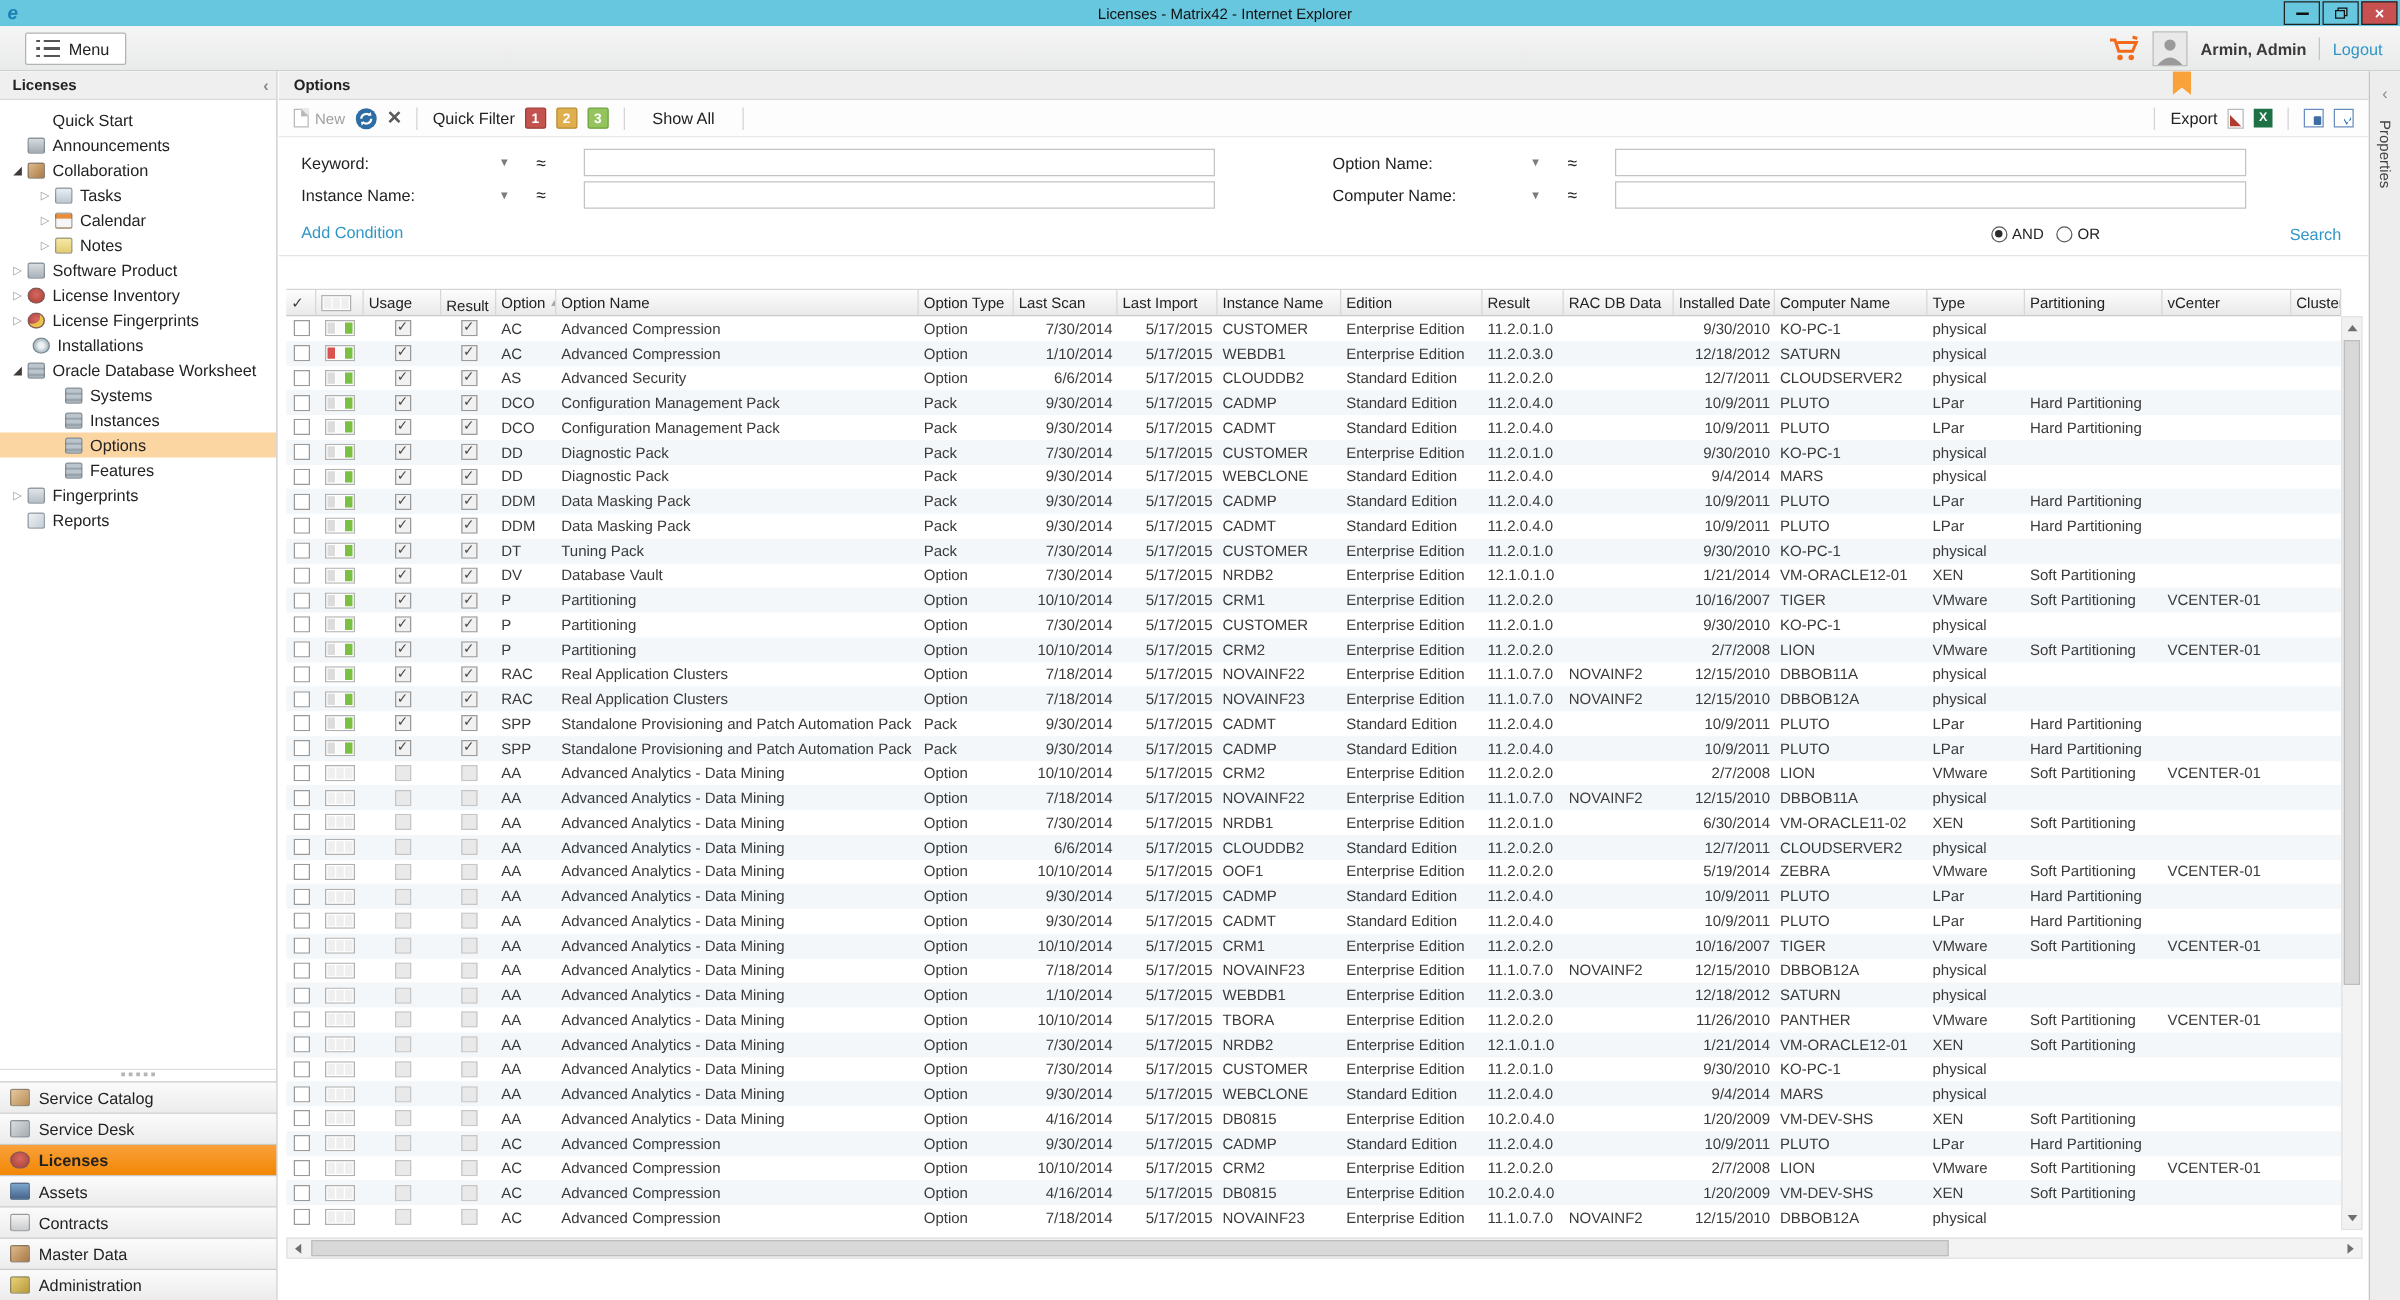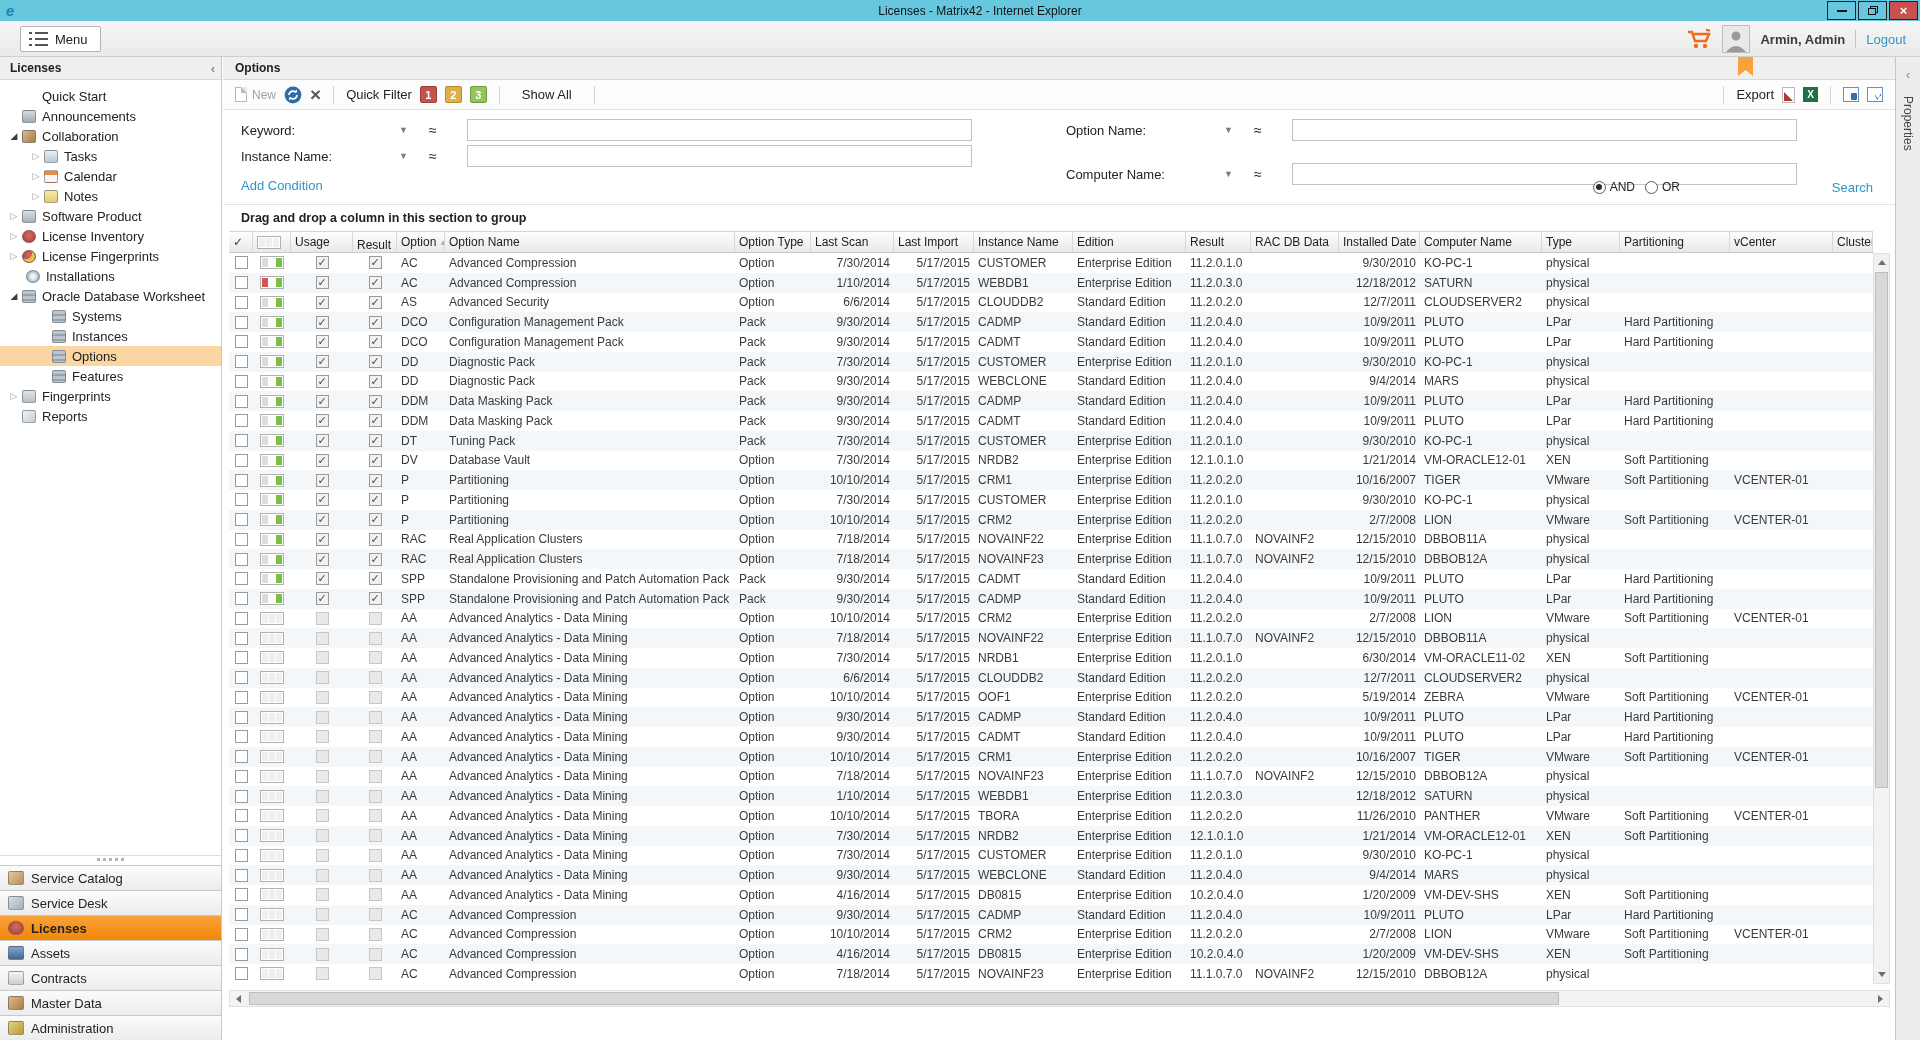--- a/index.html
+++ b/index.html
@@ -396,38 +396,37 @@
             <input class="f-input" style="">
           </div>
         </div>
       <div id="filter-col2">
           <div class="f-row" style="left: 843px; top: 8px;">
             <span class="f-label">Option Name:</span>
             <span class="f-arrow">▼</span>
             <span class="f-op">≈</span>
             <input class="f-input" style="">
           </div>
-          <div class="f-row" style="left: 843px; top: 52px; justify-content: center;">
+          <div class="f-row" style="left: 843px; top: 34px; justify-content: center;">
             <span class="f-label">Computer Name:</span>
             <span class="f-arrow">▼</span>
             <span class="f-op">≈</span>
             <input class="f-input" style="">
           </div>
         </div>
       <span class="addcond">Add Condition</span>
       <div class="andor">
         <span class="radio on"></span>
         <span class="radio-lbl">AND</span>
         <span class="radio"></span>
         <span class="radio-lbl">OR</span>
       </div>
       <span class="search-link">Search</span>
     </div>
 
-    <div class="group-hint">Drag and drop a column in this section to group</div>
 
     <div class="grid-header">
         <div class="gh-cell" style="width: 24px; flex: 0 0 auto;">
           <span class="gh-check">✓</span>
         </div>
         <div class="gh-cell" style="width: 38px; flex: 0 0 auto;">
           <span class="ubar u-none">
             <i class="s1"></i>
             <i class="s2"></i>
             <i class="s3"></i>

